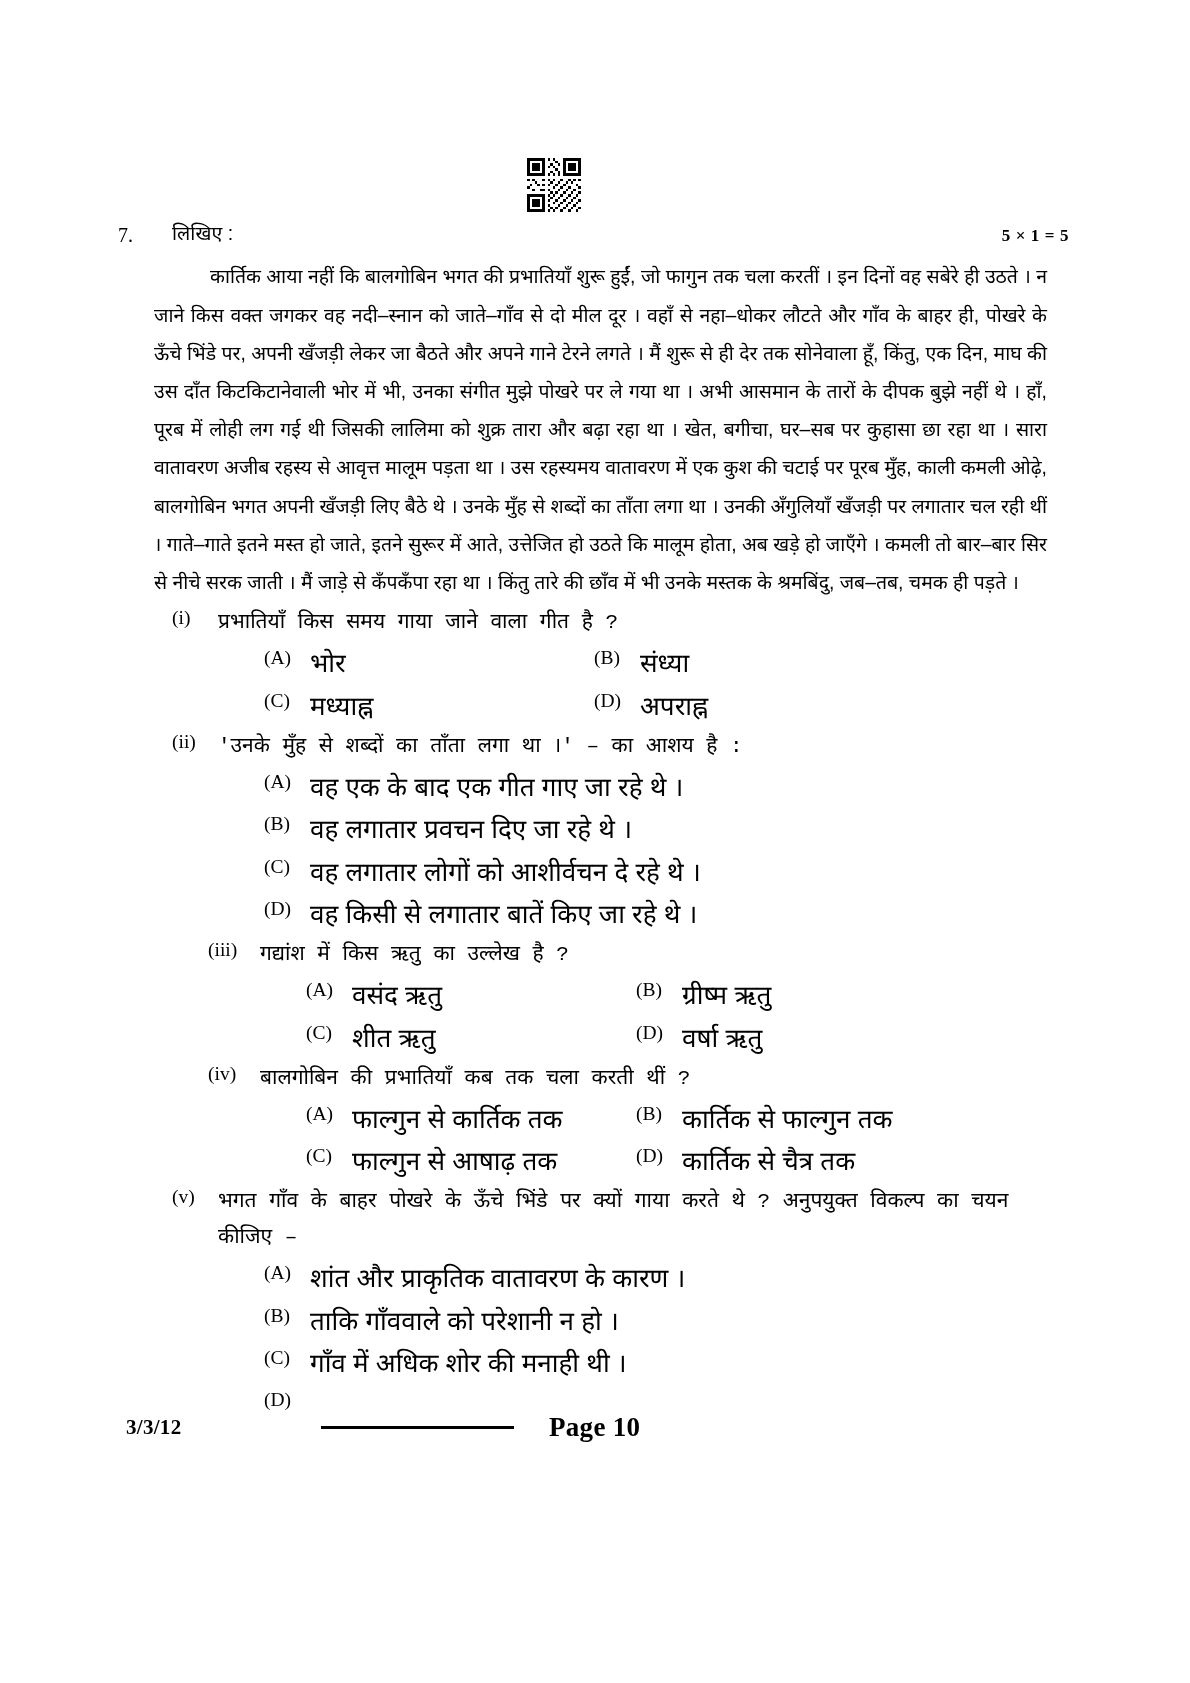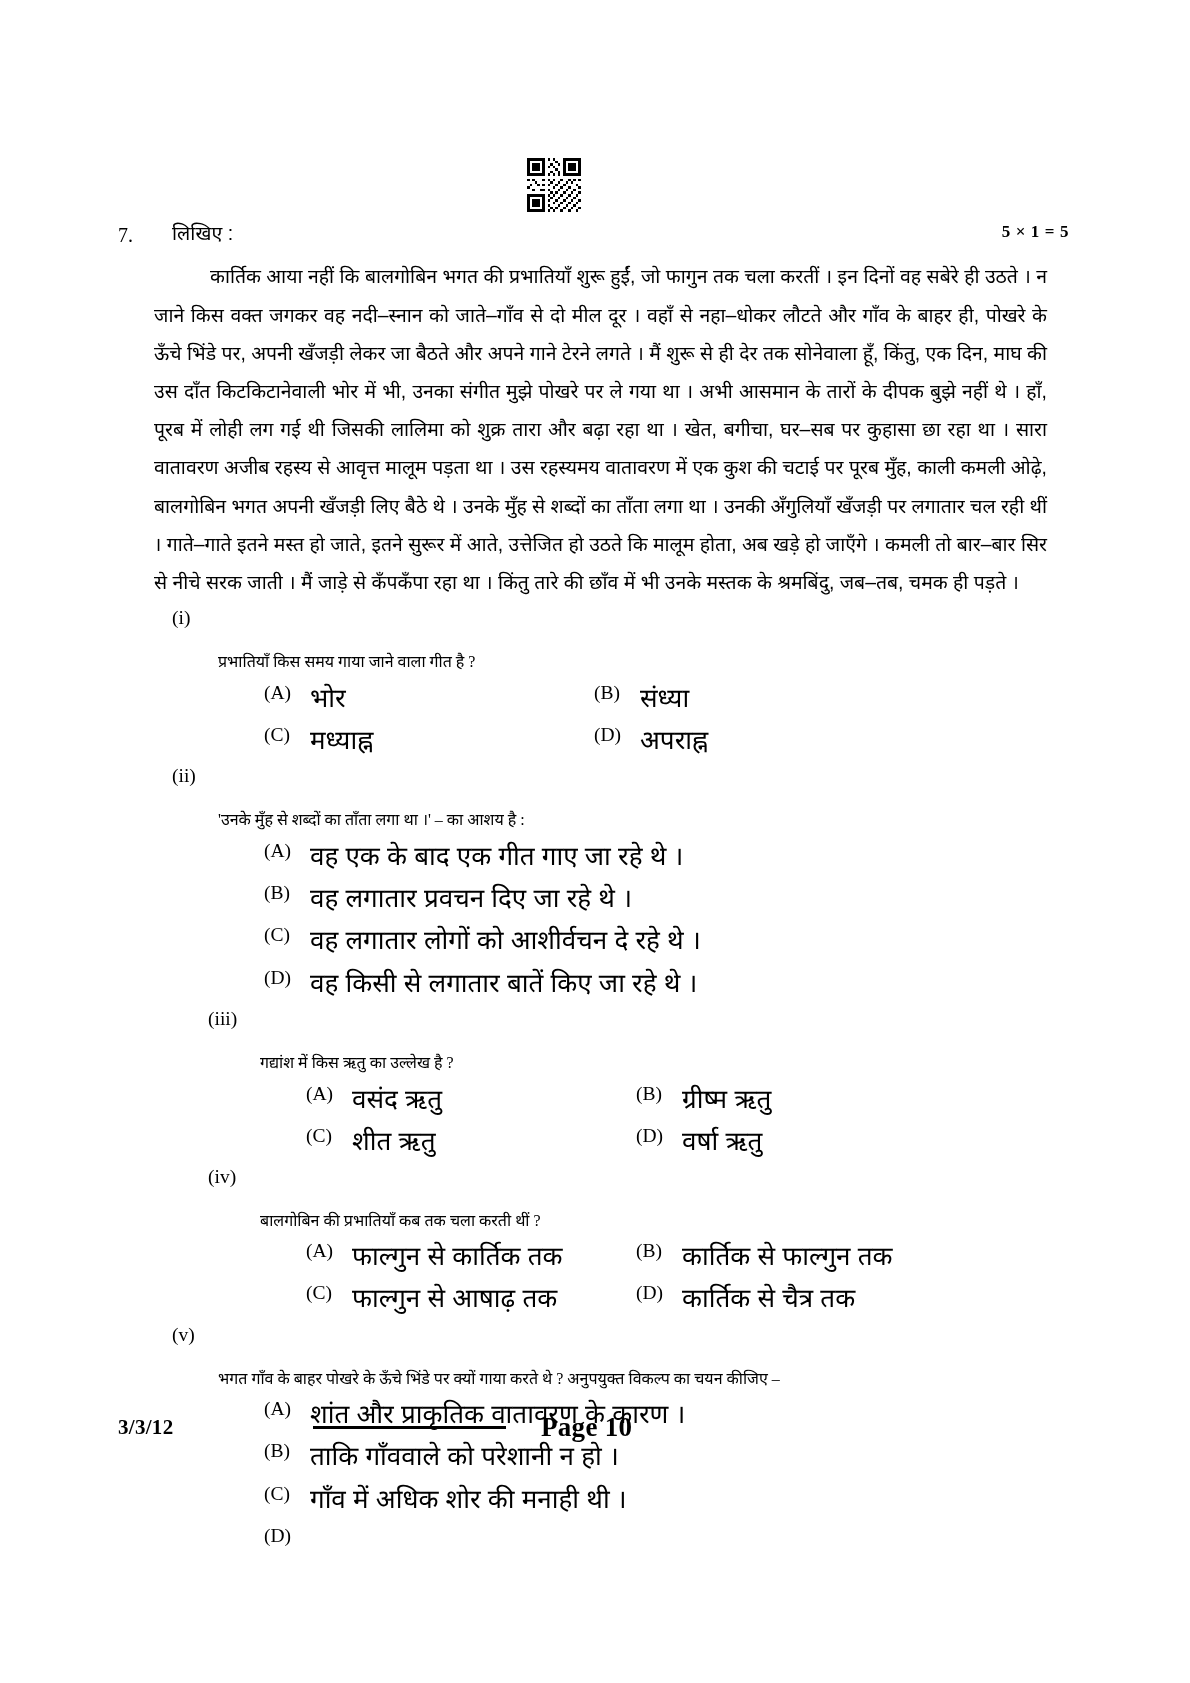--- a/index.html
+++ b/index.html
@@ -62,21 +62,21 @@
     font-size: 19.5px;
     letter-spacing: 0.1px;
   }
   .instr-line1 {
     display: block;
     white-space: nowrap;
   }
   .instr-line2 {
     display: flex;
     justify-content: space-between;
-    align-items: flex-start;
+    align-items: flex-end;
     width: 100%;
   }
   .marks {
     font-family: "Liberation Serif", serif;
     font-weight: bold;
     font-size: 17px;
     letter-spacing: 0.6px;
     padding-right: 4px;
   }
 
@@ -110,24 +110,23 @@
     text-align: left;
     font-family: "Liberation Serif", serif;
     font-size: 19.5px;
     padding-top: 2px;
   }
   .qitem .rn.wide { min-width: 52px; margin-left: 36px; }
   .qitem .qbody {
     flex: 1 1 auto;
   }
   .qstem {
-    font-family: Liberation Serif, serif;
-    font-size: 16px;
+    font-family: Liberation Mono, monospace;
+    font-size: 21px;
     line-height: 1.72;
-    margin-top: 43px;
   }
 
   
   .opts-2col {
     margin-left: 46px;
     margin-top: 1px;
   }
   .opt-row {
     display: flex;
     line-height: 1.62;
@@ -166,20 +165,21 @@
     display: flex;
     align-items: center;
     font-family: "Liberation Serif", serif;
     font-weight: bold;
   }
   .footer .code {
     font-size: 21px;
     letter-spacing: 0.3px;
     width: 195px;
     flex: 0 0 195px;
+    margin-left: 8px;
   }
   .footer .rule-wrap {
     flex: 0 0 auto;
     width: 200px;
     display: flex;
     align-items: center;
   }
   .footer .rule {
     display: block;
     width: 193px;

